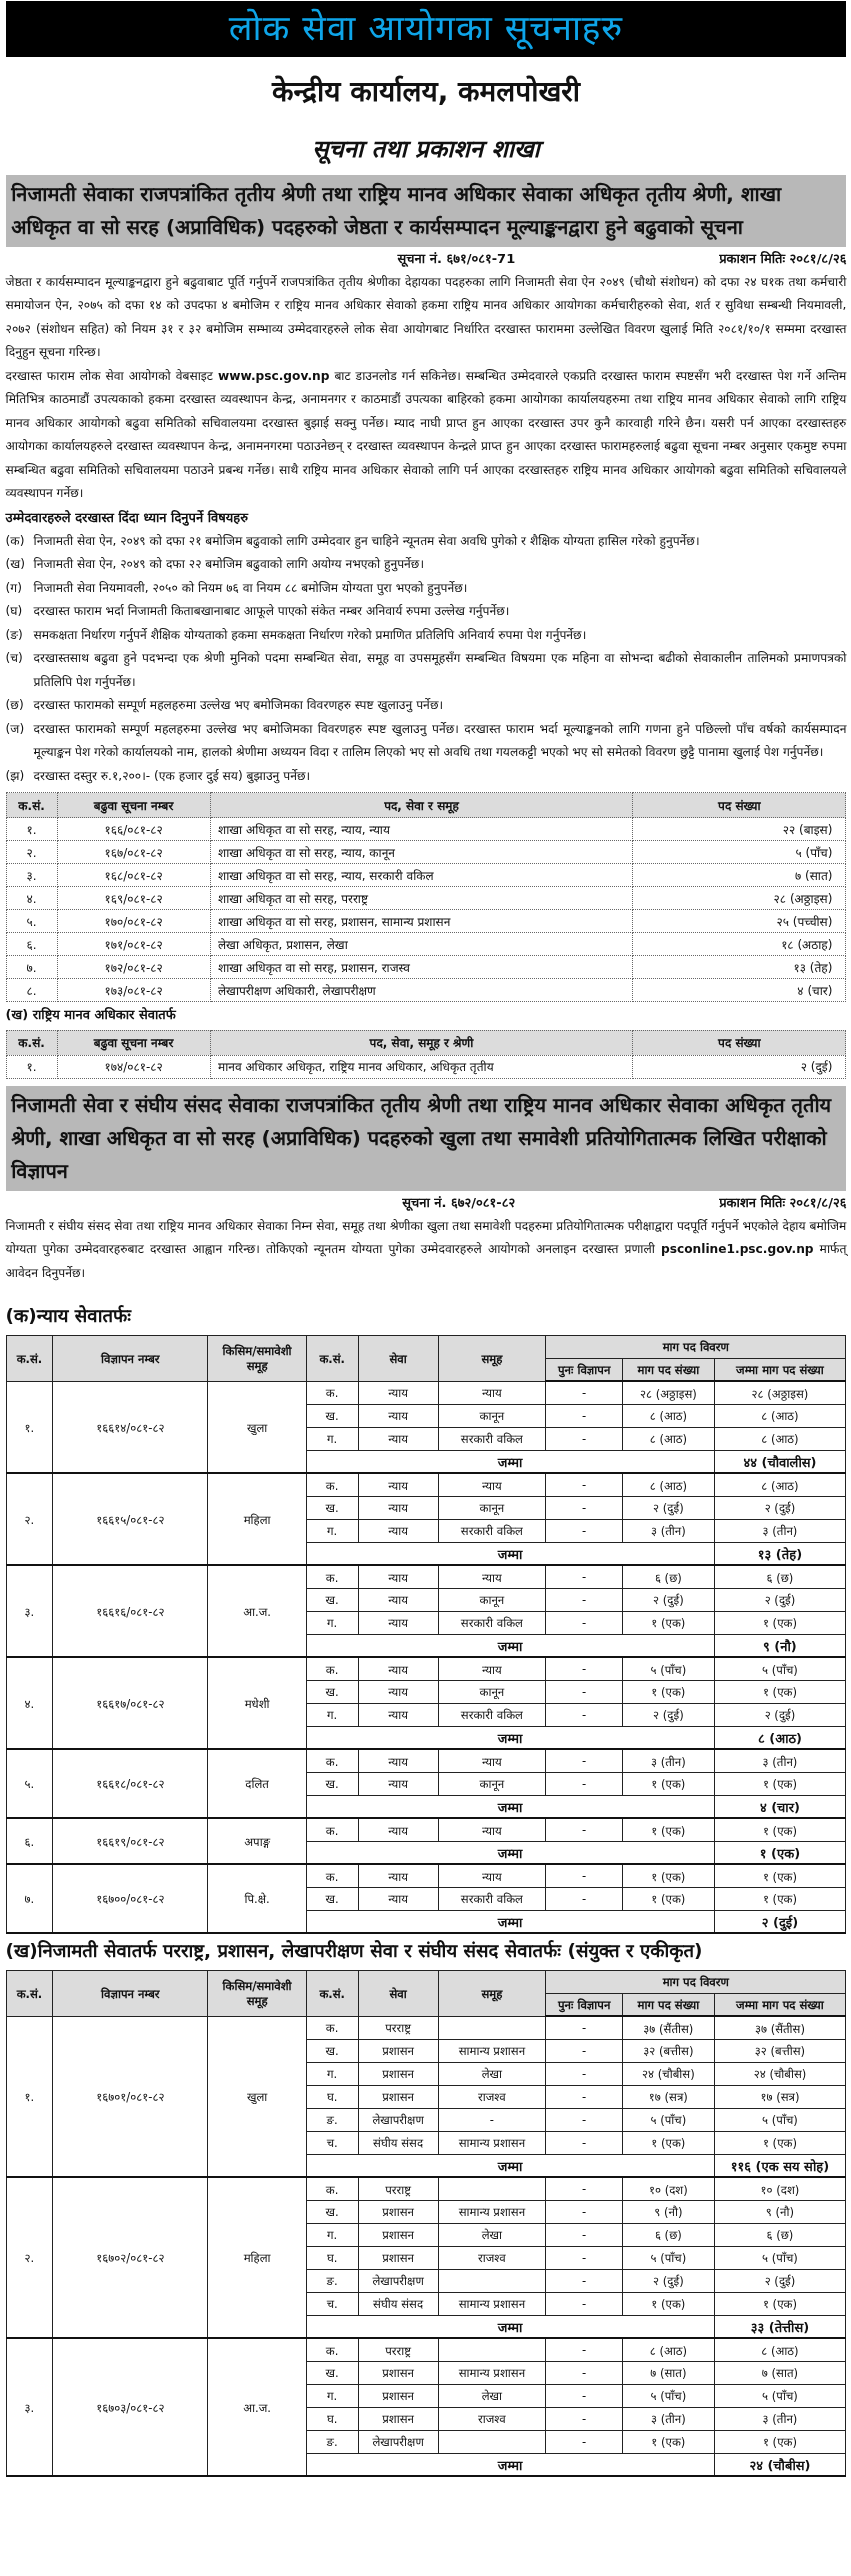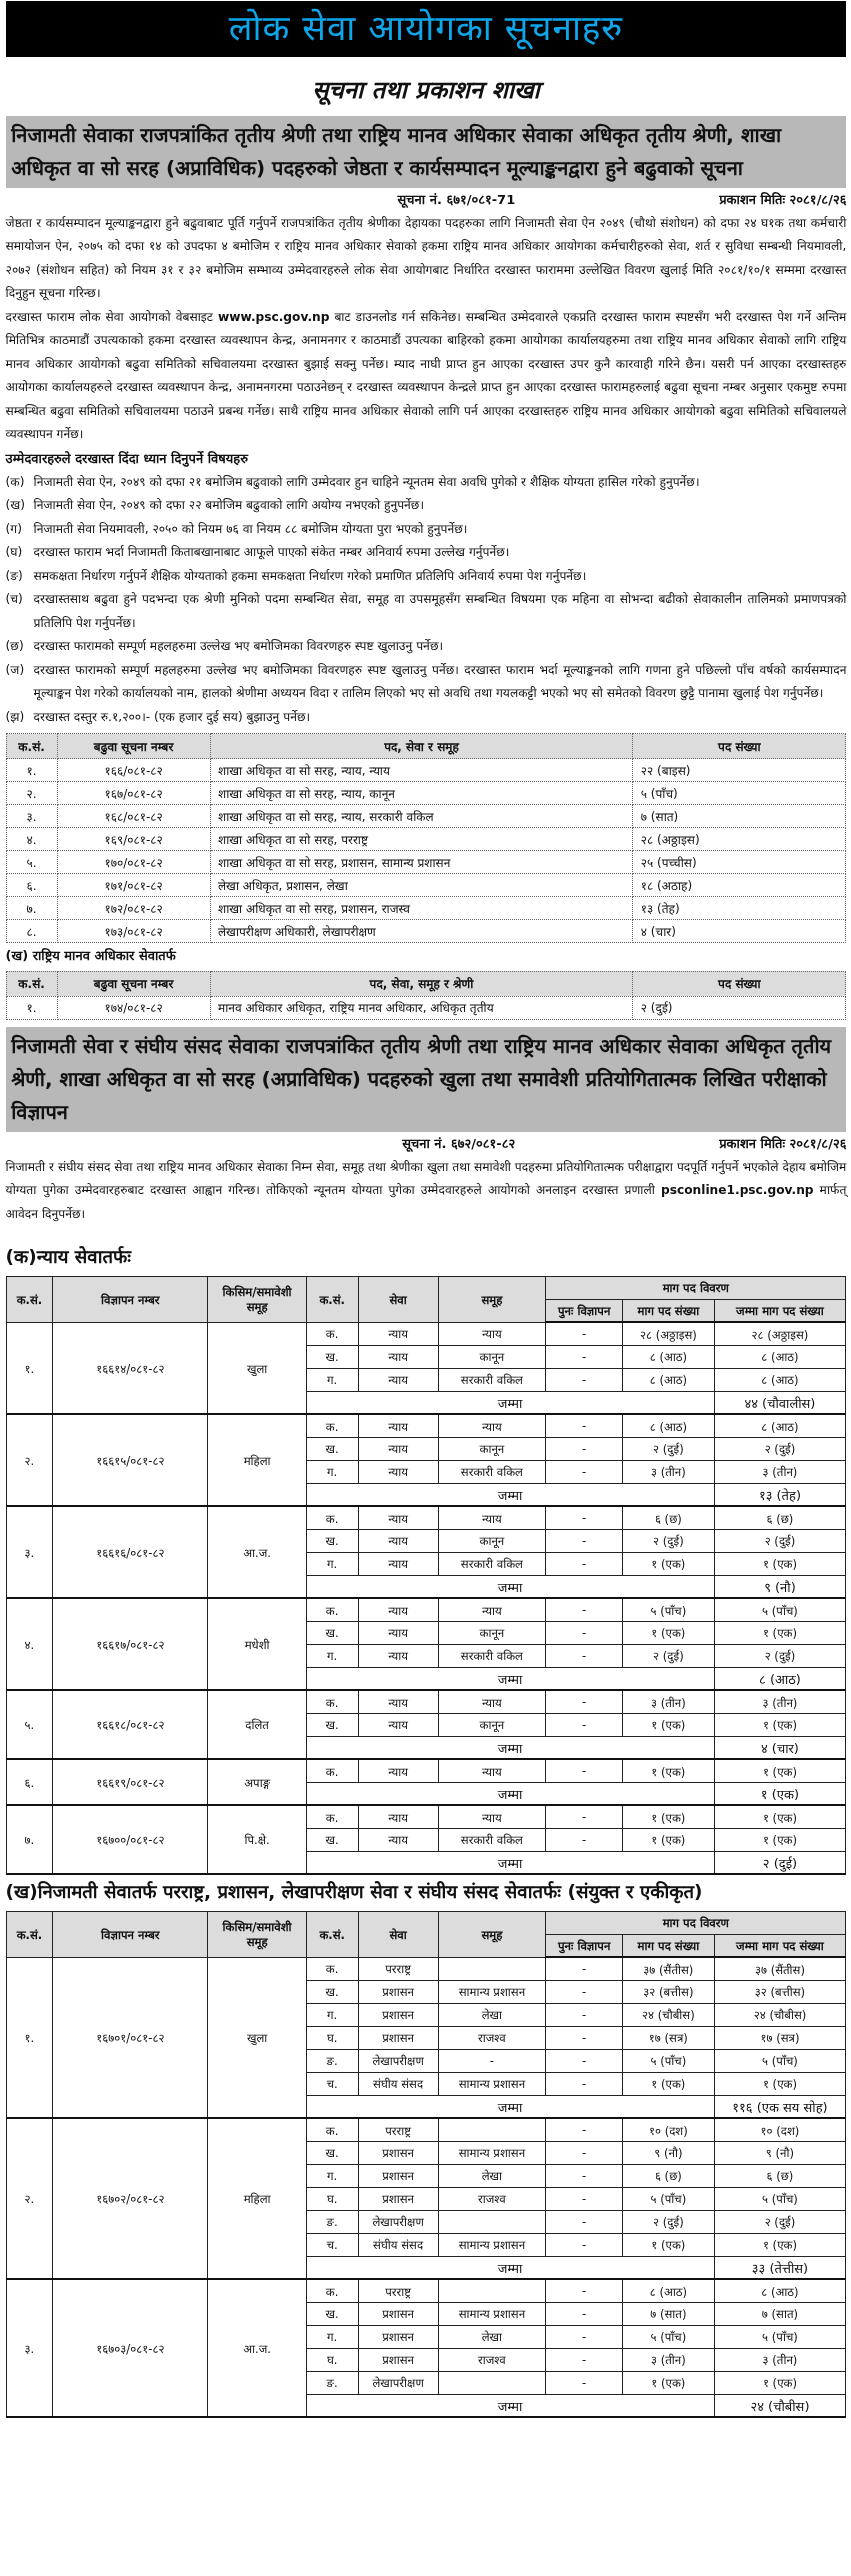--- a/index.html
+++ b/index.html
@@ -14,35 +14,36 @@
   .para { font-size: 12.2px; line-height: 23.5px; text-align: justify; }
   .subhead { font-weight: bold; font-size: 13px; line-height: 24px; }
   .list-item { display: flex; font-size: 12.2px; line-height: 23.5px; }
   .list-item .mark { width: 28px; flex-shrink: 0; }
   .list-item .txt { flex: 1; text-align: justify; }
   .section-label { font-weight: bold; font-size: 13px; line-height: 22px; margin-top: 1.9px; }
   table.t1 { width: 100%; border-collapse: collapse; font-size: 12px; margin: 3.7px 0 1.9px 0; }
   table.t1 th, table.t1 td { border: 0.9px dotted #666; height: 23px; padding: 0 7.4px; }
   table.t1 th { background: #dcdcdc; font-weight: bold; text-align: center; height: 25px; }
   table.t1 td.c { text-align: center; }
-  table.t1 td.r { padding-right: 13px; }
+  table.t1 td.r { text-align: right; padding-right: 13px; }
   .big-label { font-weight: bold; font-size: 18.5px; line-height: 30px; margin-top: 16px; }
   table.t2 { width: 100%; border-collapse: collapse; font-size: 11.6px; margin-top: 3.7px; }
   table.t2 th, table.t2 td { border: 0.9px solid #222; text-align: center; height: 23px; padding: 0 1.9px; }
   table.t2 thead th { background: #dcdcdc; font-weight: bold; }
-  table.t2 tr.sum td { font-weight: normal; font-size: 13px; border-bottom: 2.8px solid #111; }
+  table.t2 tr.sum td { font-weight: bold; font-size: 13px; border-bottom: 2.8px solid #111; }
   table.t2 td.grp { border-bottom: 2.8px solid #111; }
   table.t2 thead tr:last-child th { border-bottom: 2.8px solid #111; }
   table.t2 { border: 1.9px solid #111; }
 </style>
 </head>
 <body>
 
 <div class="page">
   <div class="banner">लोक सेवा आयोगका सूचनाहरु</div>
+  <div class="office">केन्द्रीय कार्यालय, कमलपोखरी</div>
   <div class="branch">सूचना तथा प्रकाशन शाखा</div>
 
   <div class="gray-title">निजामती सेवाका राजपत्रांकित तृतीय श्रेणी तथा राष्ट्रिय मानव अधिकार सेवाका अधिकृत तृतीय श्रेणी, शाखा अधिकृत वा सो सरह (अप्राविधिक) पदहरुको जेष्ठता र कार्यसम्पादन मूल्याङ्कनद्वारा हुने बढुवाको सूचना</div>
   <div class="meta-row">
     <span class="notice-no">सूचना नं. ६७१/०८१-71</span>
     <span>प्रकाशन मितिः २०८१/८/२६</span>
   </div>
   <p class="para">जेष्ठता र कार्यसम्पादन मूल्याङ्कनद्वारा हुने बढुवाबाट पूर्ति गर्नुपर्ने राजपत्रांकित तृतीय श्रेणीका देहायका पदहरुका लागि निजामती सेवा ऐन २०४९ (चौथो संशोधन) को दफा २४ घ१क तथा कर्मचारी समायोजन ऐन, २०७५ को दफा १४ को उपदफा ४ बमोजिम र राष्ट्रिय मानव अधिकार सेवाको हकमा राष्ट्रिय मानव अधिकार आयोगका कर्मचारीहरुको सेवा, शर्त र सुविधा सम्बन्धी नियमावली, २०७२ (संशोधन सहित) को नियम ३१ र ३२ बमोजिम सम्भाव्य उम्मेदवारहरुले लोक सेवा आयोगबाट निर्धारित दरखास्त फाराममा उल्लेखित विवरण खुलाई मिति २०८१/१०/१ सम्ममा दरखास्त दिनुहुन सूचना गरिन्छ।</p>
   <p class="para">
     <span>दरखास्त फाराम लोक सेवा आयोगको वेबसाइट </span><b>www.psc.gov.np</b><span> बाट डाउनलोड गर्न सकिनेछ। सम्बन्धित उम्मेदवारले एकप्रति दरखास्त फाराम स्पष्टसँग भरी दरखास्त पेश गर्ने अन्तिम मितिभित्र काठमाडौं उपत्यकाको हकमा दरखास्त व्यवस्थापन केन्द्र, अनामनगर र काठमाडौं उपत्यका बाहिरको हकमा आयोगका कार्यालयहरुमा तथा राष्ट्रिय मानव अधिकार सेवाको लागि राष्ट्रिय मानव अधिकार आयोगको बढुवा समितिको सचिवालयमा दरखास्त बुझाई सक्नु पर्नेछ। म्याद नाघी प्राप्त हुन आएका दरखास्त उपर कुनै कारवाही गरिने छैन। यसरी पर्न आएका दरखास्तहरु आयोगका कार्यालयहरुले दरखास्त व्यवस्थापन केन्द्र, अनामनगरमा पठाउनेछन् र दरखास्त व्यवस्थापन केन्द्रले प्राप्त हुन आएका दरखास्त फारामहरुलाई बढुवा सूचना नम्बर अनुसार एकमुष्ट रुपमा सम्बन्धित बढुवा समितिको सचिवालयमा पठाउने प्रबन्ध गर्नेछ। साथै राष्ट्रिय मानव अधिकार सेवाको लागि पर्न आएका दरखास्तहरु राष्ट्रिय मानव अधिकार आयोगको बढुवा समितिको सचिवालयले व्यवस्थापन गर्नेछ।</span>

